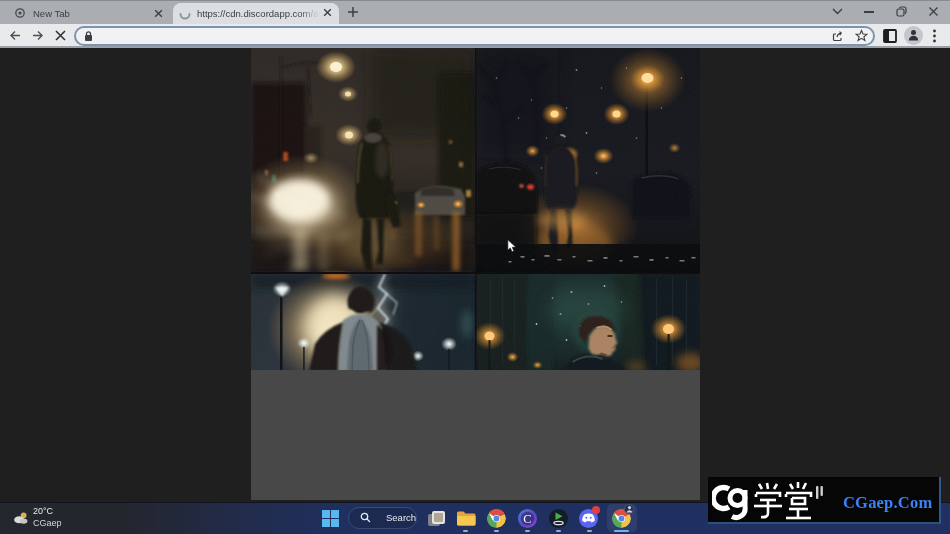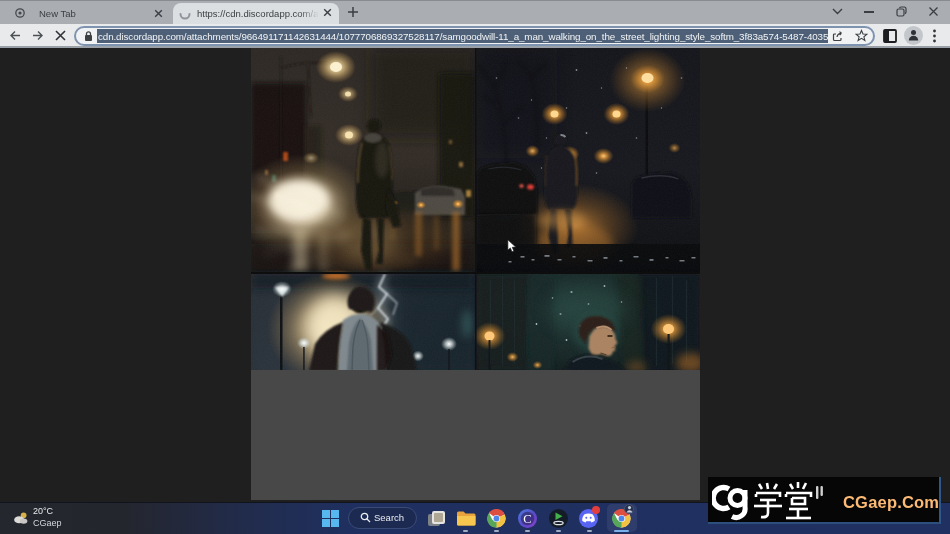--- a/index.html
+++ b/index.html
@@ -12,21 +12,21 @@
 <body>
 <div id="stage">
 
   <div class="abs" style="left:0;top:0;width:950px;height:24px;background:#aaadb2;border-top:1px solid #888b90;"></div>
 
   <div class="abs" style="left:8px;top:2px;width:162px;height:22px;">
     <svg class="abs" style="left:7px;top:6px;" width="10" height="10" viewBox="0 0 11 11">
       <circle cx="5.5" cy="5.5" r="4.6" fill="none" stroke="#45484d" stroke-width="1.4"></circle>
       <circle cx="5.5" cy="5.5" r="1.7" fill="#45484d"></circle>
     </svg>
-    <span class="abs" style="left:31px;top:6px;font-size:9.5px;color:#3b3e43;">New Tab</span>
+    <span class="abs" style="left:25px;top:6px;font-size:9.5px;color:#3b3e43;">New Tab</span>
     <svg class="abs" style="left:146px;top:7px;" width="9" height="9" viewBox="0 0 9 9">
       <path d="M1.2 1.2 L7.8 7.8 M7.8 1.2 L1.2 7.8" stroke="#3b3e43" stroke-width="1.4"></path>
     </svg>
   </div>
 
   <div class="abs" style="left:173px;top:3px;width:166px;height:21px;background:#dcdfe2;border-radius:8px 8px 0 0;"></div>
   <svg class="abs" style="left:179px;top:8px;" width="12" height="12" viewBox="0 0 12 12">
     <path d="M1.5 6 A4.5 4.5 0 0 0 10.5 6" fill="none" stroke="#8f959b" stroke-width="2" stroke-linecap="round"></path>
   </svg>
   <div class="abs" style="left:197px;top:8px;width:122px;height:12px;overflow:hidden;font-size:9.5px;color:#3c4043;white-space:nowrap;">https://cdn.discordapp.com/atta</div>
@@ -62,23 +62,20 @@
   </svg>
   <svg class="abs" style="left:54px;top:29px;" width="13" height="13" viewBox="0 0 13 13">
     <path d="M2 2 L11 11 M11 2 L2 11" fill="none" stroke="#303338" stroke-width="1.6"></path>
   </svg>
 
   <div class="abs" style="left:74px;top:26px;width:801px;height:20px;background:#f1f2f3;border:2px solid #7e93b0;border-radius:10px;"></div>
   <svg class="abs" style="left:84px;top:31px;" width="9" height="11" viewBox="0 0 9 11">
     <rect x="1" y="4" width="7" height="6" rx="1" fill="#3c4043"></rect>
     <path d="M2.5 4 V2.8 A2 2 0 0 1 6.5 2.8 V4" fill="none" stroke="#3c4043" stroke-width="1.3"></path>
   </svg>
-  <div class="abs" style="left:97px;top:29px;width:731px;height:14px;background:#4e6078;overflow:hidden;">
-    <span style="position:absolute;left:1px;top:2px;font-size:9.8px;color:#f2f4f6;white-space:nowrap;letter-spacing:-0.1px;">cdn.discordapp.com/attachments/966491171142631444/1077706869327528117/samgoodwill-11_a_man_walking_on_the_street_lighting_style_softm_3f83a574-5487-4035</span>
-  </div>
 
   <svg class="abs" style="left:832px;top:30px;" width="12" height="12" viewBox="0 0 12 12">
     <path d="M4 4 H2.5 A1 1 0 0 0 1.5 5 V9.5 A1 1 0 0 0 2.5 10.5 H8 A1 1 0 0 0 9 9.5 V8" fill="none" stroke="#3c4043" stroke-width="1.2"></path>
     <path d="M5 7 C5.5 4.5 7 3.5 9.5 3.2 M9.5 3.2 L7.5 1.6 M9.5 3.2 L7.7 5.2" fill="none" stroke="#3c4043" stroke-width="1.2"></path>
   </svg>
   <svg class="abs" style="left:855px;top:29px;" width="13" height="13" viewBox="0 0 13 13">
     <path d="M6.5 1.5 L8 5 L11.8 5.3 L8.9 7.8 L9.9 11.5 L6.5 9.4 L3.1 11.5 L4.1 7.8 L1.2 5.3 L5 5 Z" fill="none" stroke="#3c4043" stroke-width="1.1"></path>
   </svg>
 
   <svg class="abs" style="left:883px;top:29px;" width="14" height="14" viewBox="0 0 14 14">
@@ -445,21 +442,21 @@
     <rect x="9" y="0" width="8" height="8" fill="#57b8ef"></rect>
     <rect x="0" y="9" width="8" height="8" fill="#57b8ef"></rect>
     <rect x="9" y="9" width="8" height="8" fill="#57b8ef"></rect>
   </svg>
 
   <div class="abs" style="left:348px;top:507px;width:69px;height:22px;border-radius:11px;background:#1c2a52;border:1px solid #3a4a77;"></div>
   <svg class="abs" style="left:360px;top:512px;" width="11" height="11" viewBox="0 0 11 11">
     <circle cx="4.5" cy="4.5" r="3.2" fill="none" stroke="#e8eaee" stroke-width="1.3"></circle>
     <path d="M7 7 L10 10" stroke="#e8eaee" stroke-width="1.3"></path>
   </svg>
-  <div class="abs" style="left:374px;top:512px;font-size:9.5px;color:#e8eaee;">Search</div>
+  <div class="abs" style="left:386px;top:512px;font-size:9.5px;color:#e8eaee;">Search</div>
 
   <svg class="abs" style="left:427px;top:510px;" width="19" height="18" viewBox="0 0 19 18">
     <rect x="1" y="4" width="12" height="12" rx="2" fill="#7e8288"></rect>
     <rect x="5" y="1" width="13" height="13" rx="2" fill="#e6e4e0"></rect>
     <rect x="7" y="3" width="9" height="9" rx="1" fill="#b0a694"></rect>
   </svg>
 
   <svg class="abs" style="left:456px;top:510px;" width="20" height="17" viewBox="0 0 20 17">
     <path d="M1 3 A1.5 1.5 0 0 1 2.5 1.5 H7.5 L9.5 3.5 H18 A1.5 1.5 0 0 1 19.5 5 V14 A1.5 1.5 0 0 1 18 15.5 H2.5 A1.5 1.5 0 0 1 1 14 Z" fill="#e8a33d"></path>
     <path d="M1 6 H19.5 V14 A1.5 1.5 0 0 1 18 15.5 H2.5 A1.5 1.5 0 0 1 1 14 Z" fill="#f6c64f"></path>
@@ -546,15 +543,15 @@
       <path d="M77 28 L96 28"></path>
       <path d="M86 28 L86 37"></path>
       <path d="M74 37 L99 37"></path>
     </g>
 
     <g fill="#cfcfcf">
       <rect x="104" y="5" width="2.4" height="13" rx="1"></rect>
       <rect x="108.5" y="5" width="2.4" height="10" rx="1"></rect>
     </g>
   </svg>
-  <div class="abs" style="left:843px;top:493px;width:96px;font-family:Liberation Sans, sans-serif;font-size:16.5px;font-weight:bold;color:#fdba74;letter-spacing:0.2px;">CGaep.Com</div>
+  <div class="abs" style="left:843px;top:493px;width:96px;font-family:Liberation Serif, serif;font-size:16.5px;font-weight:bold;color:#3b82f6;letter-spacing:0.2px;">CGaep.Com</div>
 
 </div>
 
 </body></html>

